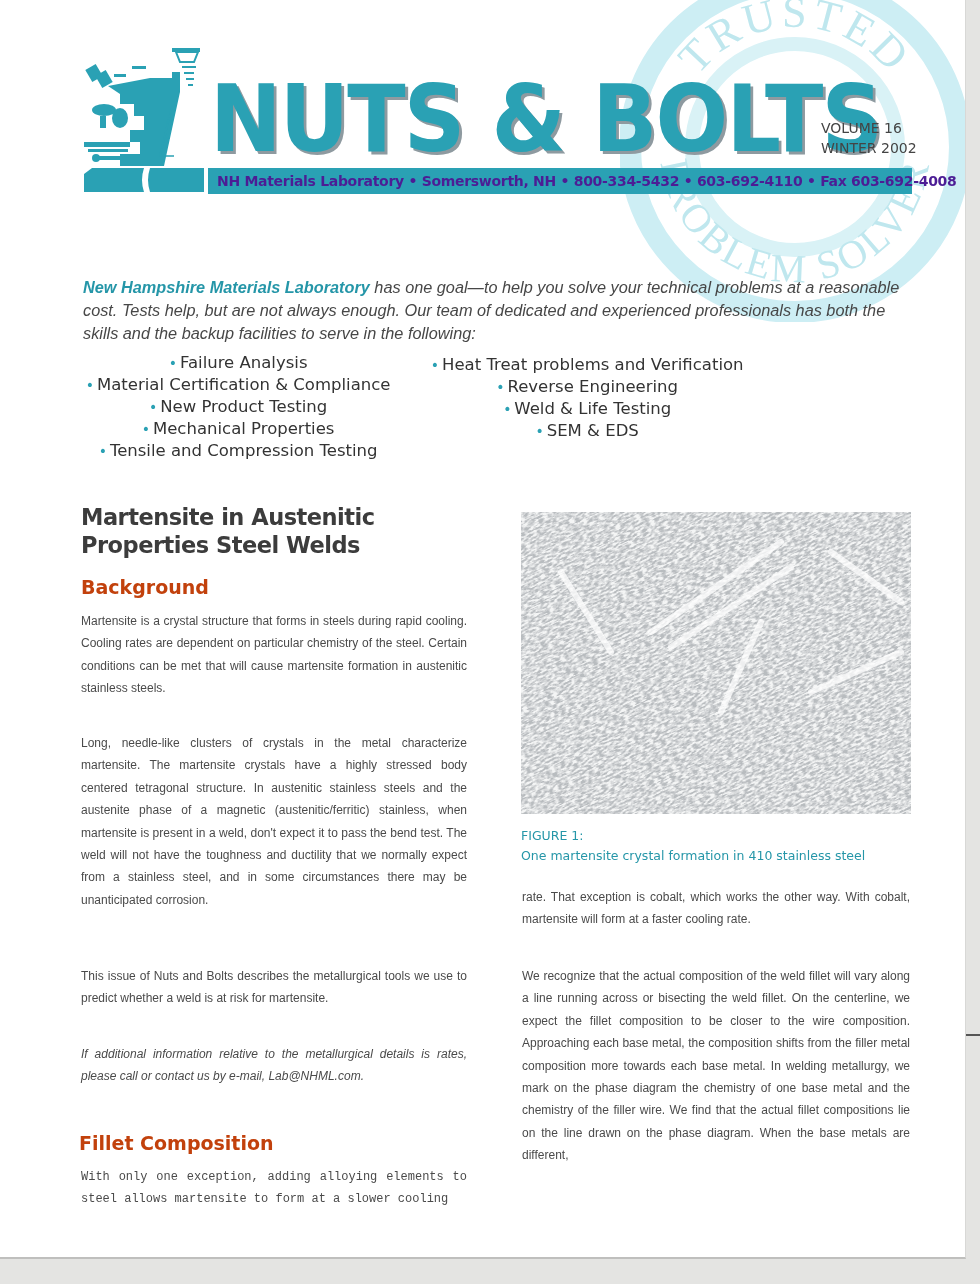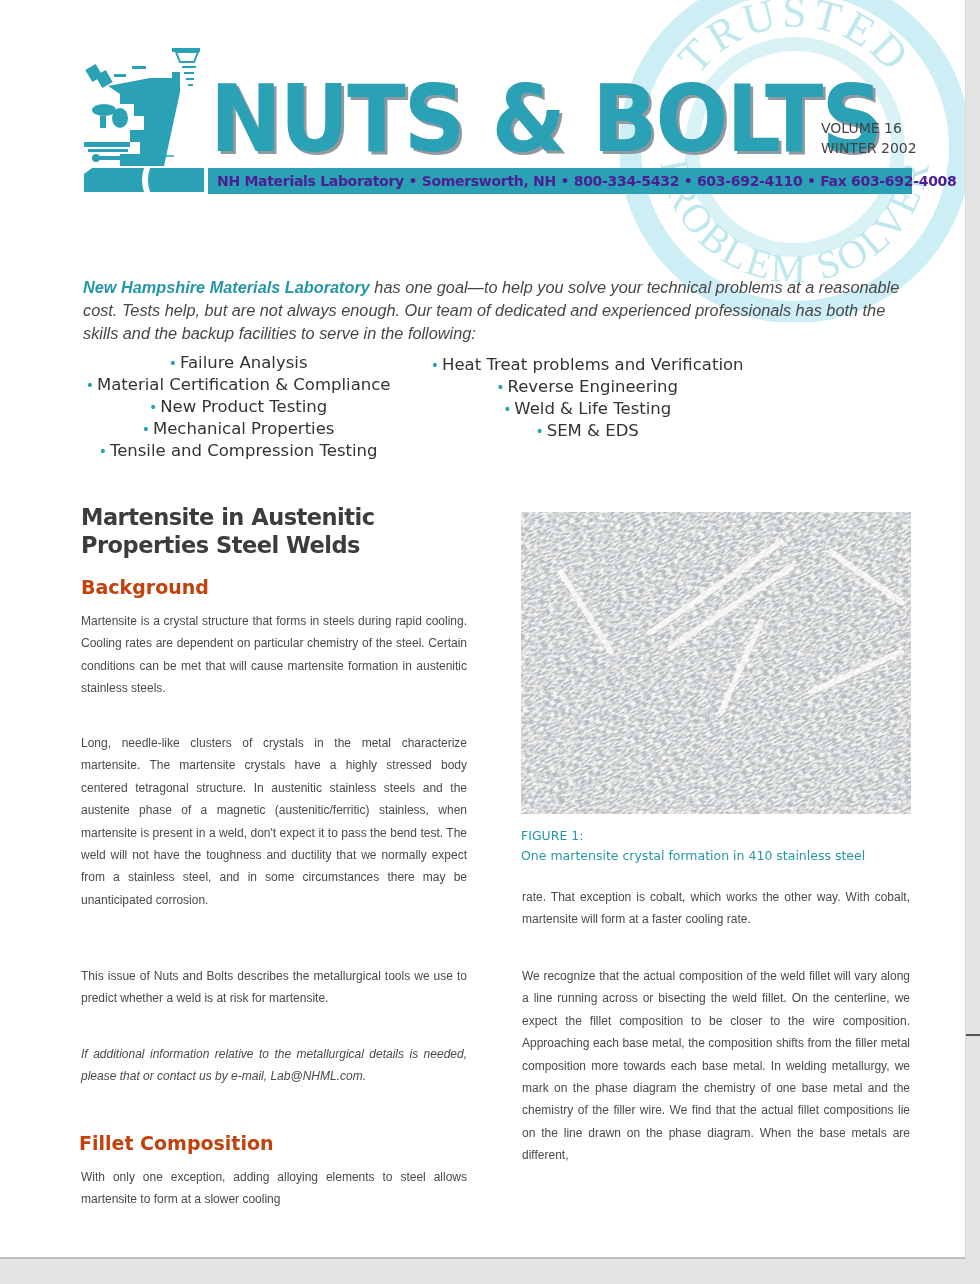--- a/index.html
+++ b/index.html
@@ -173,24 +173,24 @@
   <h1 class="art-title">
     <div>Martensite in Austenitic</div>
     <div>Properties Steel Welds</div>
   </h1>
 
   <h3 class="sub-head" style="left:81px; top:576px;">Background</h3>
 
   <p class="body-text" style="left:81px; top:610px;">Martensite is a crystal structure that forms in steels during rapid cooling. Cooling rates are dependent on particular chemistry of the steel. Certain conditions can be met that will cause martensite formation in austenitic stainless steels.</p>
   <p class="body-text" style="left:81px; top:732px;">Long, needle-like clusters of crystals in the metal characterize martensite. The martensite crystals have a highly stressed body centered tetragonal structure. In austenitic stainless steels and the austenite phase of a magnetic (austenitic/ferritic) stainless, when martensite is present in a weld, don't expect it to pass the bend test. The weld will not have the toughness and ductility that we normally expect from a stainless steel, and in some circumstances there may be unanticipated corrosion.</p>
   <p class="body-text" style="left:81px; top:965px;">This issue of Nuts and Bolts describes the metallurgical tools we use to predict whether a weld is at risk for martensite.</p>
-  <p class="body-text italic" style="left:81px; top:1043px;">If additional information relative to the metallurgical details is needed, please that or contact us by e-mail, Lab@NHML.com.</p>
+  <p class="body-text italic" style="left:81px; top:1043px;">If additional information relative to the metallurgical details is rates, please call or contact us by e-mail, Lab@NHML.com.</p>
 
   <h3 class="sub-head" style="left:79px; top:1132px;">Fillet Composition</h3>
-  <p class="body-text" style="left:81px; top:1166px;">With only one exception, adding alloying elements to steel allows martensite to form at a slower cooling</p>
+  <p class="body-text" style="left:81px; top:1166px;font-family:Liberation Mono, monospace;">With only one exception, adding alloying elements to steel allows martensite to form at a slower cooling</p>
 
   <svg class="figure" viewBox="0 0 390 302" preserveAspectRatio="none">
     <defs>
       <filter id="grain" x="0" y="0" width="100%" height="100%">
         <feTurbulence type="fractalNoise" baseFrequency="0.18 0.55" numOctaves="3" seed="7" result="n"></feTurbulence>
         <feColorMatrix type="matrix" values="0 0 0 0 0.48  0 0 0 0 0.5  0 0 0 0 0.52  0 0 0 -3.2 2.1" in="n"></feColorMatrix>
       </filter>
     </defs>
     <rect width="390" height="302" fill="#f4f5f5"></rect>
     <rect width="390" height="302" filter="url(#grain)" transform="rotate(-25 195 151)" x="-80" y="-80" style="width:550px;height:460px"></rect>

